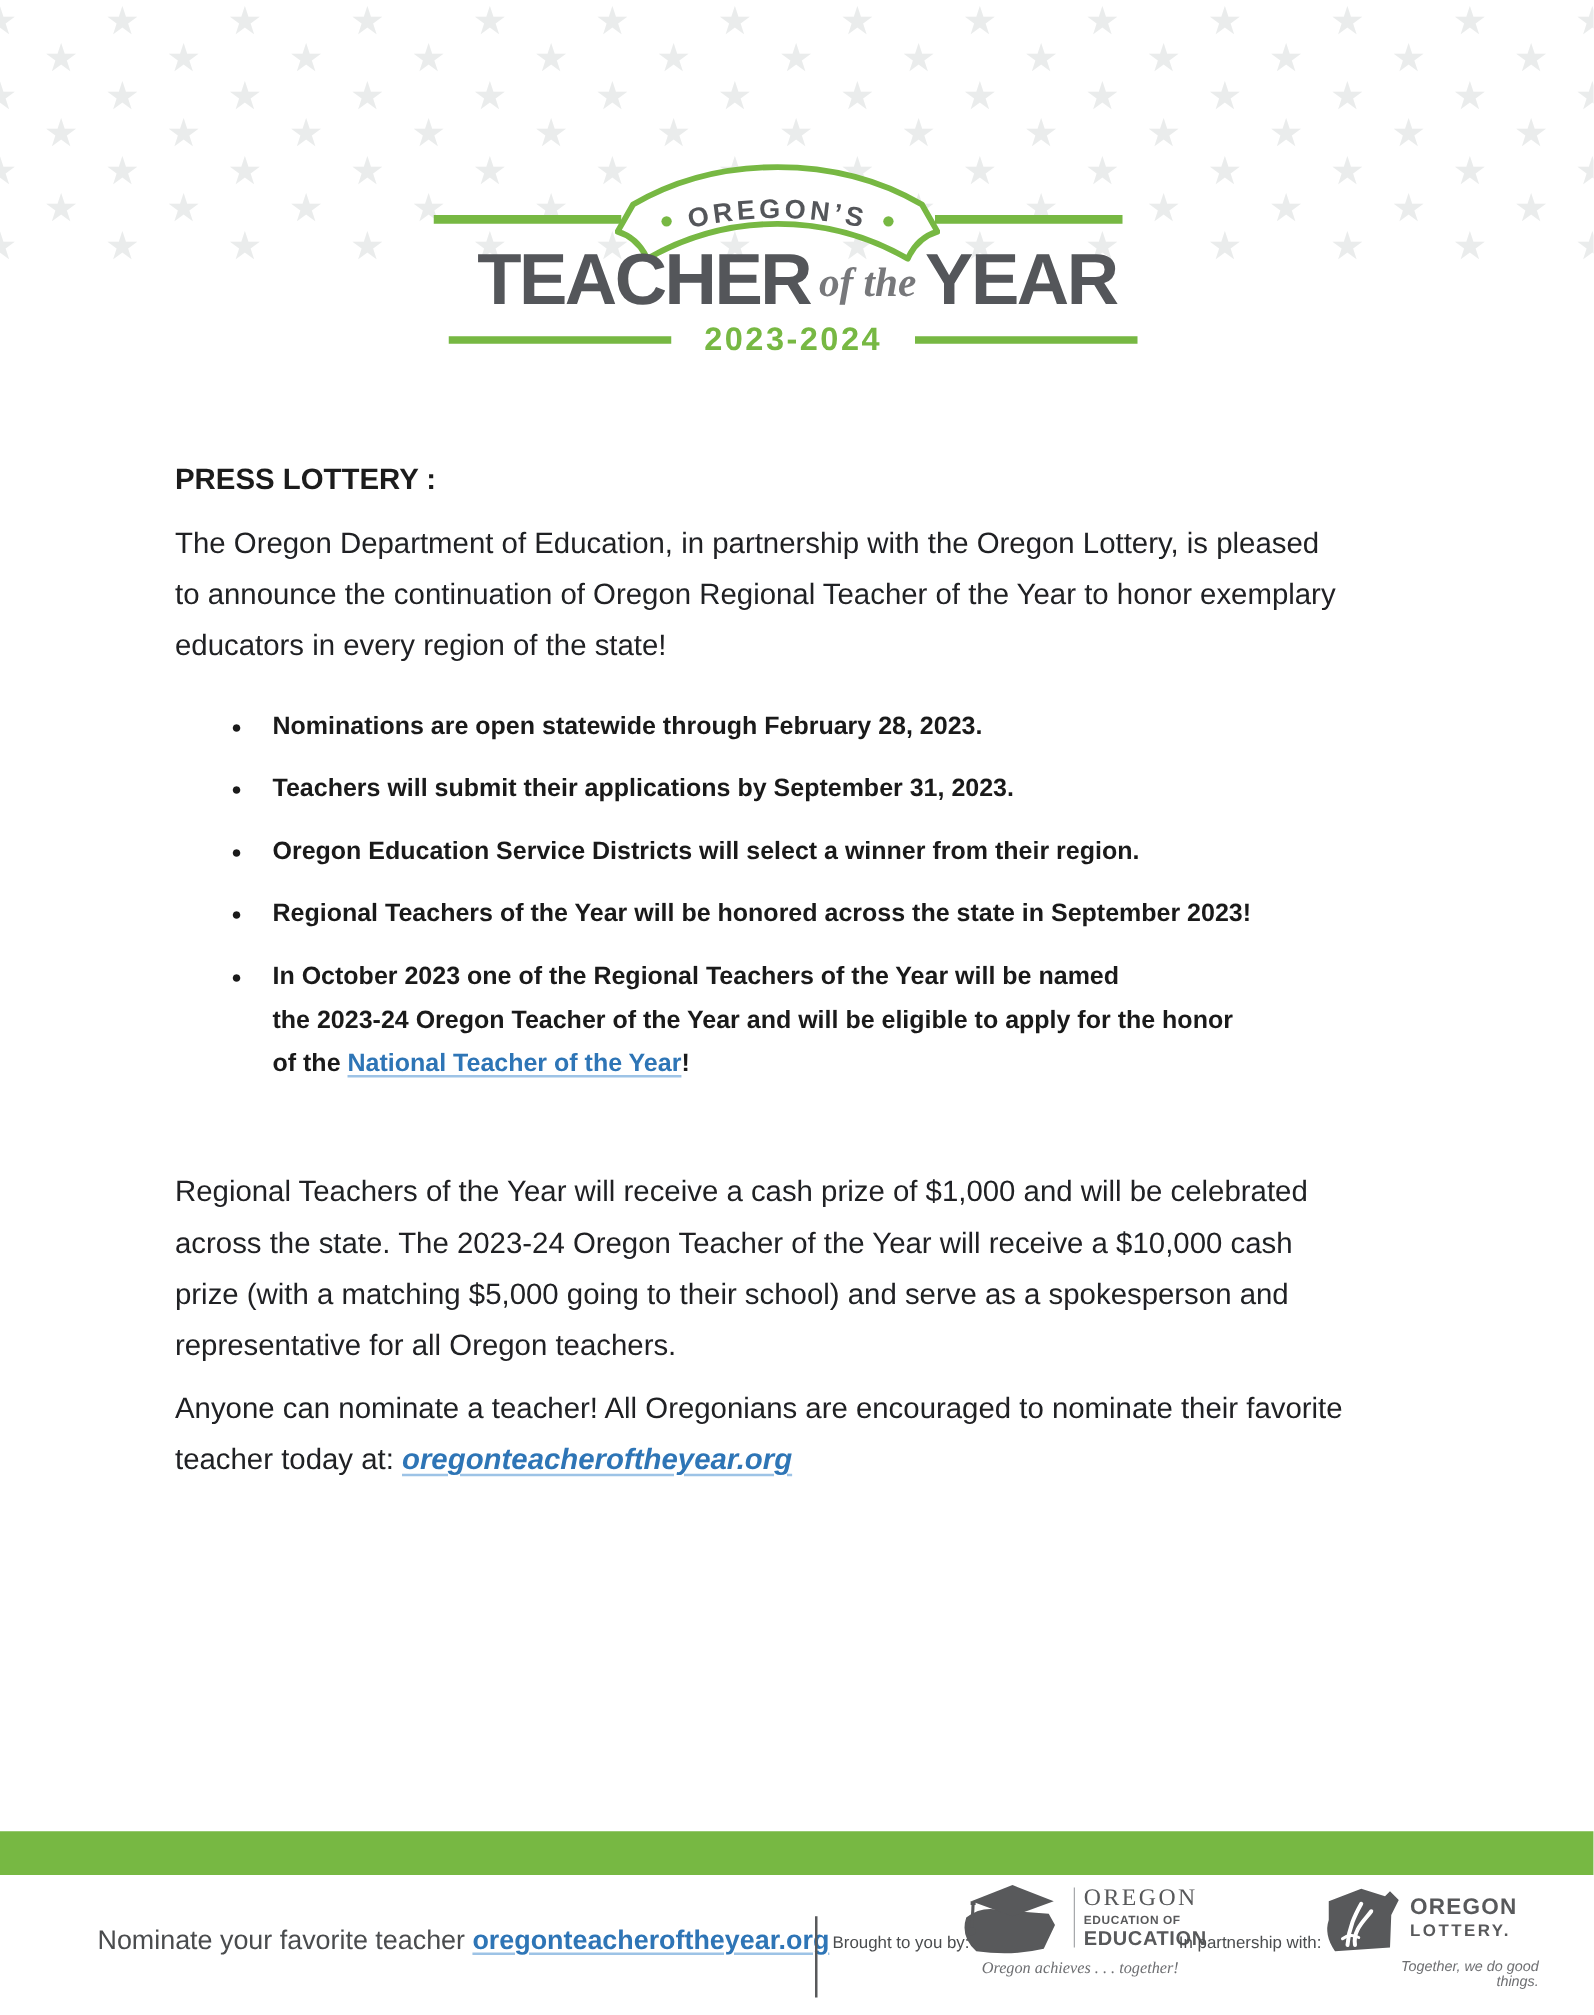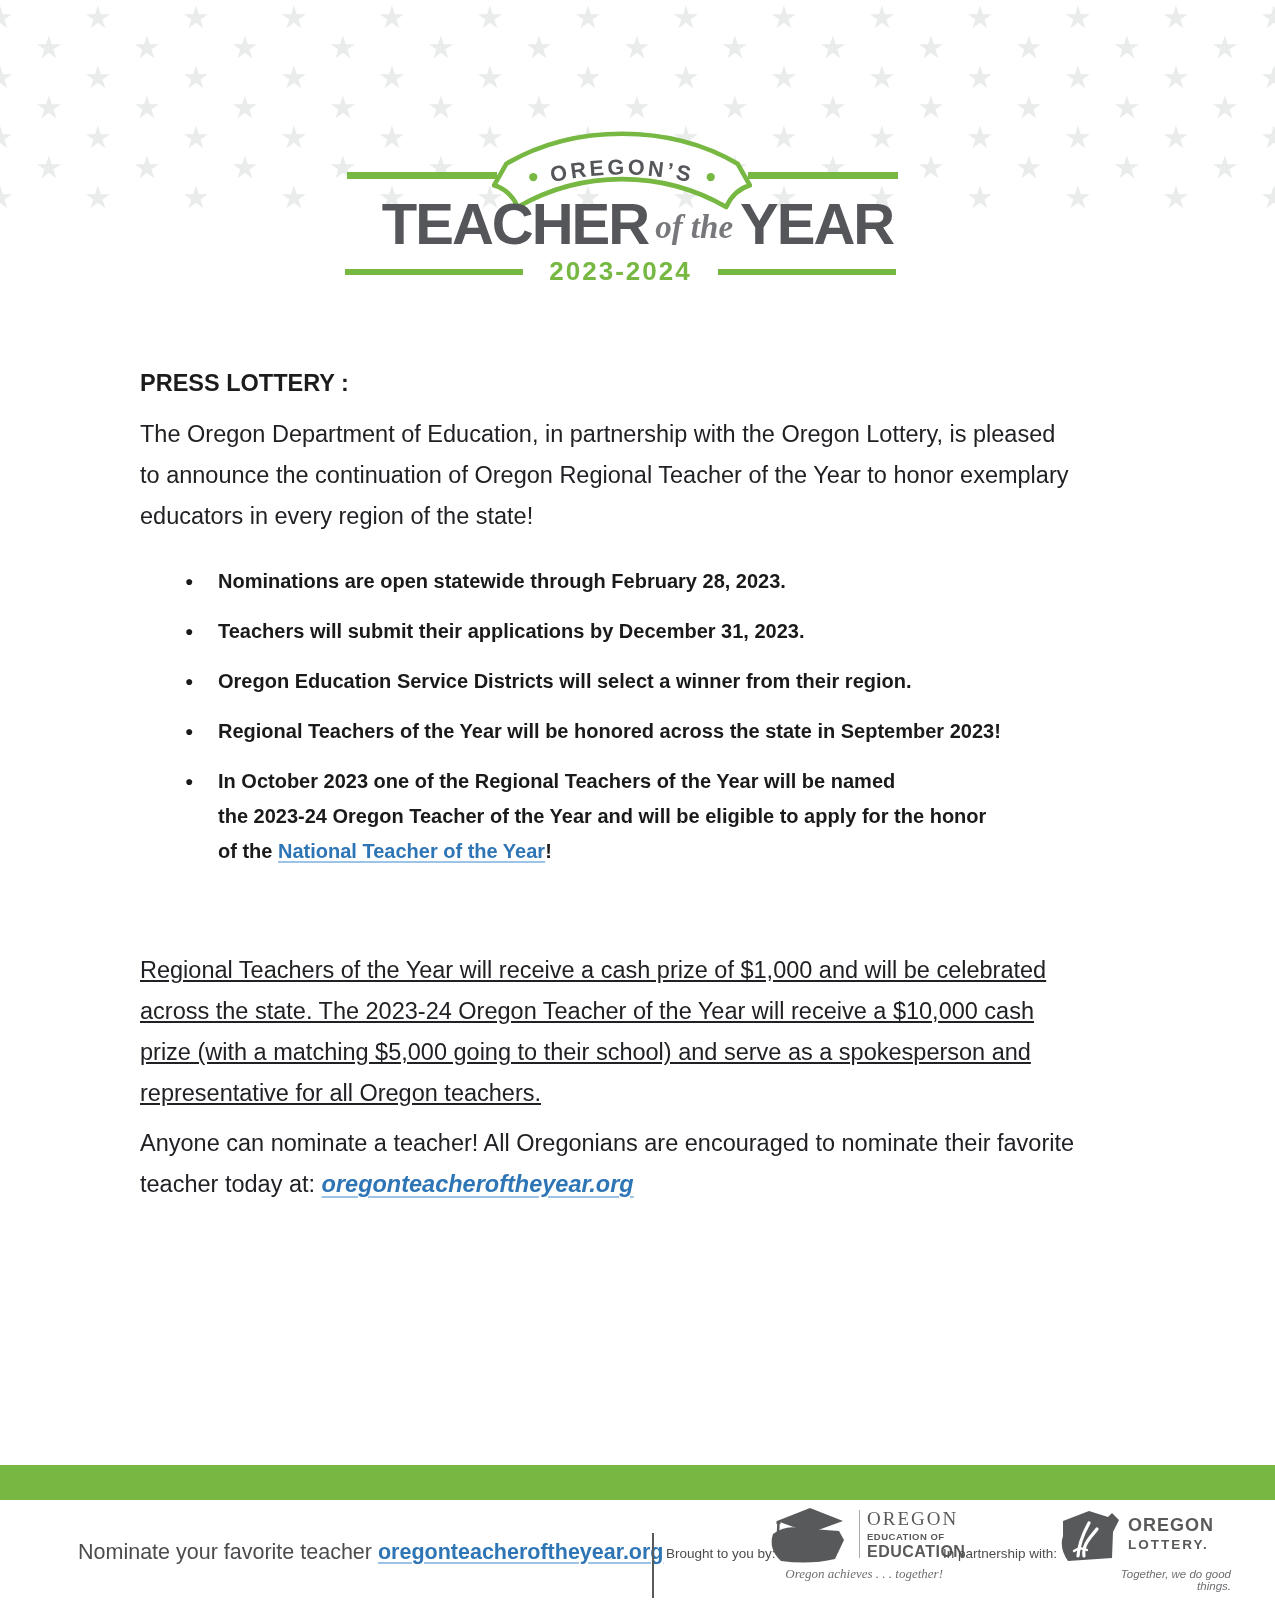--- a/index.html
+++ b/index.html
@@ -26,21 +26,21 @@
     white-space:nowrap; color:var(--dark-gray,#54565a);
   }
   .logo-title .big {
     font-size:58px; font-weight:bold; letter-spacing:-2px; vertical-align:baseline;
   }
   .logo-title .ofthe {
     font-family:"Liberation Serif", serif; font-style:italic; font-weight:bold;
     font-size:33px; color:#77787b; letter-spacing:0; margin:0 7px; vertical-align:6px;
   }
   .logo-season {
-    position:absolute; left:345px; top:256px; width:551px;
+    position:absolute; left:359px; top:256px; width:551px;
     display:flex; align-items:center; gap:26px;
   }
   .logo-season .sline { flex:1; height:6px; background:var(--green,#77b843); }
   .logo-season .stext {
     font-size:26px; font-weight:bold; color:var(--green,#77b843); letter-spacing:2px;
   }
 
   
   .content { position:absolute; left:140px; top:370px; width:1020px; z-index:1; color:#202124; }
   .pr-heading { font-size:23.5px; font-weight:bold; margin:0 0 17px 0; color:#1c1c1c; }
@@ -52,21 +52,21 @@
   }
   ul.points li::before {
     content:"\25CF"; position:absolute; left:45px; top:0;
     font-size:14px; line-height:35px; color:#1a1a1a;
   }
   .btext { white-space:pre-line; }
   .body-link {
     color:var(--link-blue,#2e75b6); text-decoration:underline;
     text-decoration-color:#9dc3e6; text-decoration-thickness:2px; text-underline-offset:3px;
   }
-  .para.prize { margin-top:81px;text-decoration:underline; }
+  .para.prize { margin-top:64px; }
   .para.nominate { margin-top:9px; }
   .url-link {
     color:var(--link-blue,#2e75b6); font-weight:bold; font-style:italic;
     text-decoration:underline; text-decoration-color:#9dc3e6; text-underline-offset:4px;
   }
 
   
   .green-bar { position:absolute; left:0; top:1465px; width:1275px; height:35px; background:var(--green,#77b843); z-index:1; }
   .footer { position:absolute; left:0; top:1500px; width:1275px; height:112px; background:#fff; z-index:1; }
   .f-nominate { position:absolute; left:78px; top:40px; font-size:21.5px; color:#4a4c4e; }
@@ -228,21 +228,21 @@
 
     <p class="para">The Oregon Department of Education, in partnership with the Oregon Lottery, is pleased
 to announce the continuation of Oregon Regional Teacher of the Year to honor exemplary
 educators in every region of the state!</p>
 
     <ul class="points">
       <li>
         <span class="btext">Nominations are open statewide through February 28, 2023.</span>
       </li>
       <li>
-        <span class="btext">Teachers will submit their applications by December 31, 2023.</span>
+        <span class="btext">Teachers will submit their applications by September 31, 2023.</span>
       </li>
       <li>
         <span class="btext">Oregon Education Service Districts will select a winner from their region.</span>
       </li>
       <li>
         <span class="btext">Regional Teachers of the Year will be honored across the state in September 2023!</span>
       </li>
       <li>
         <span class="btext"><span>In October 2023 one of the Regional Teachers of the Year will be named
 the 2023-24 Oregon Teacher of the Year and will be eligible to apply for the honor

